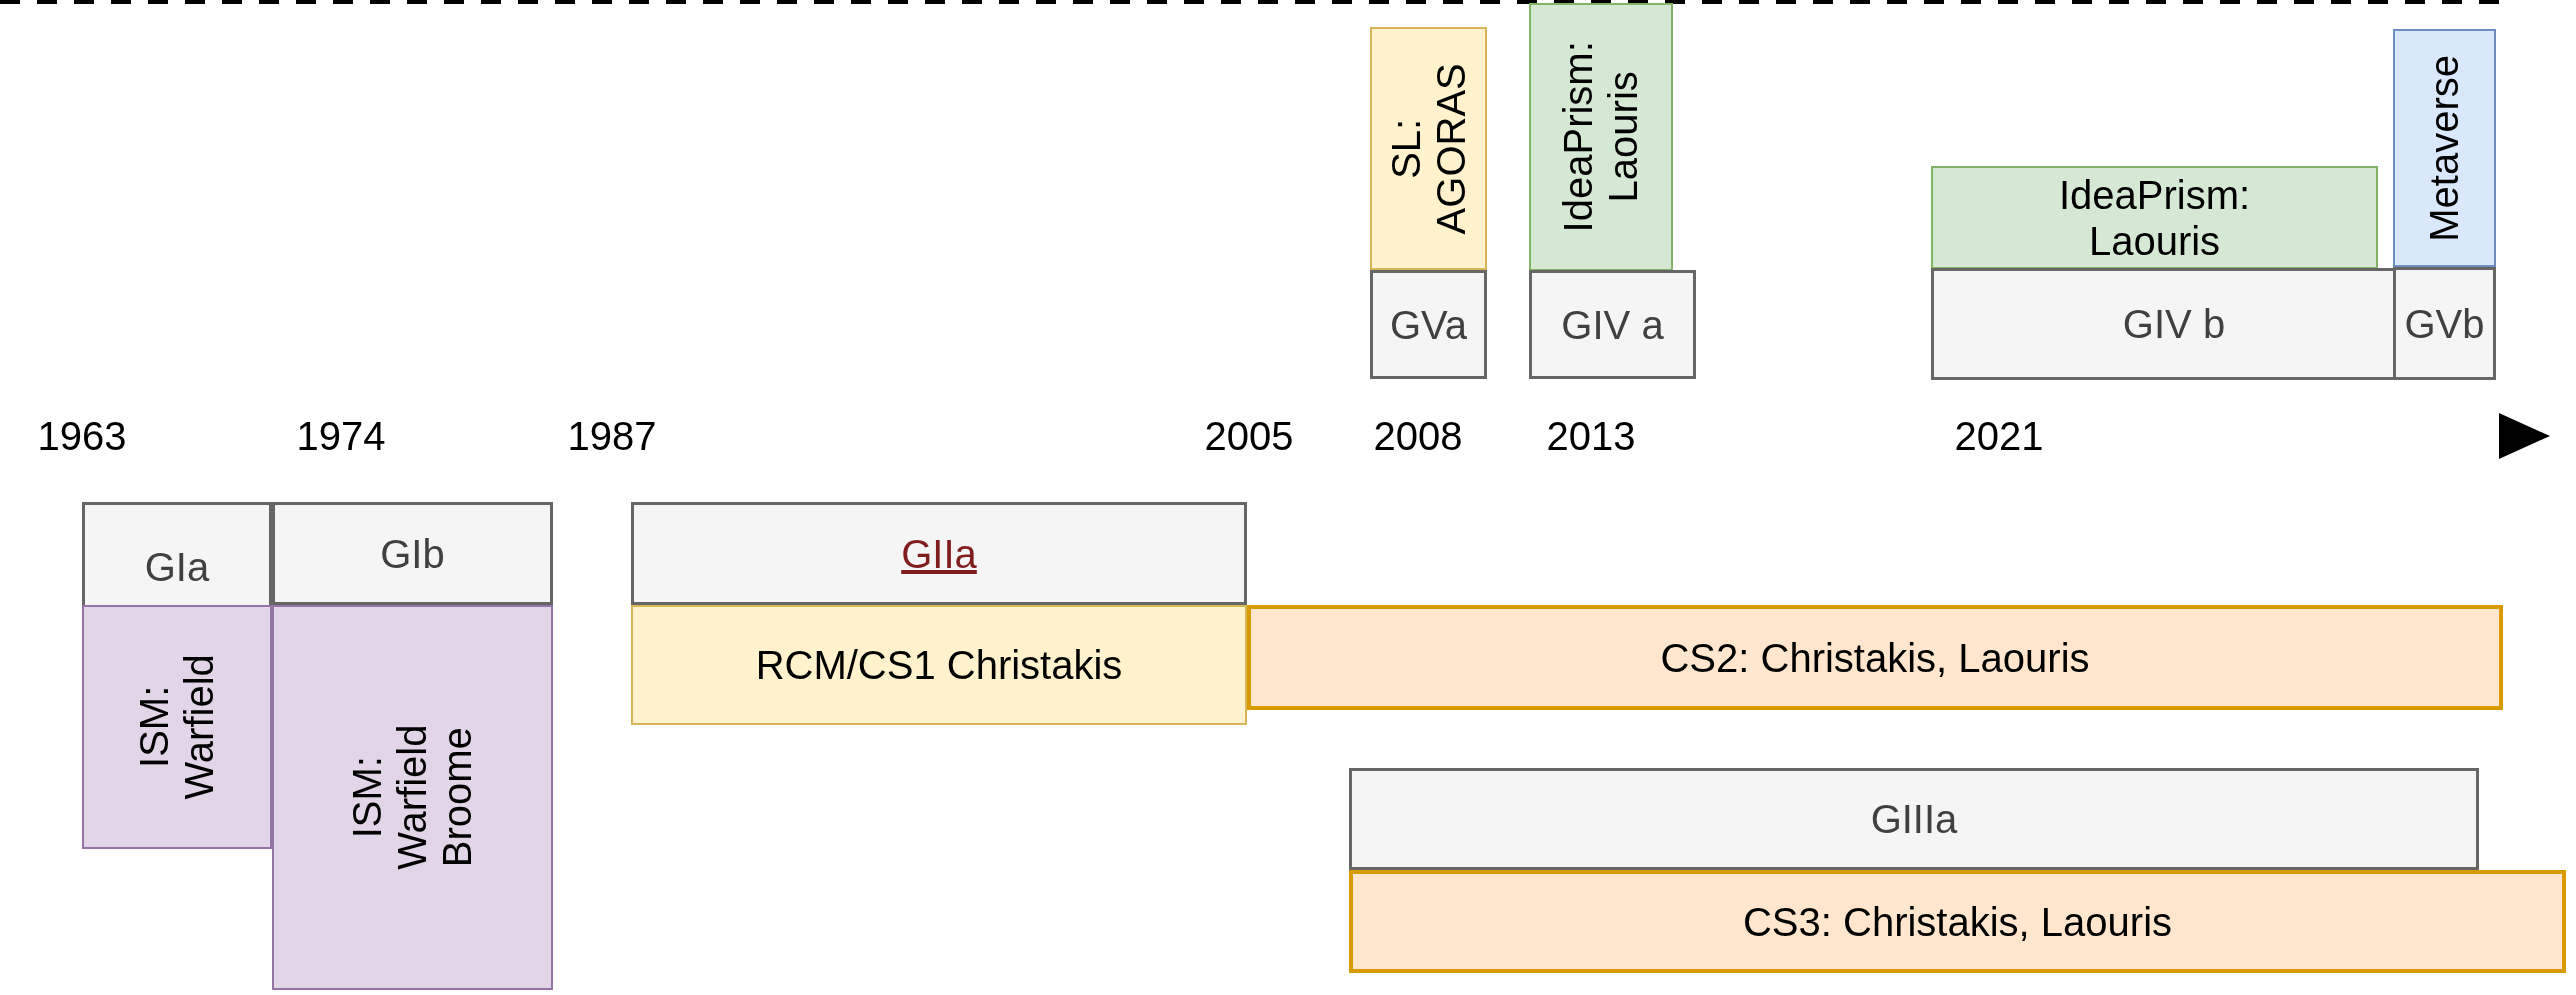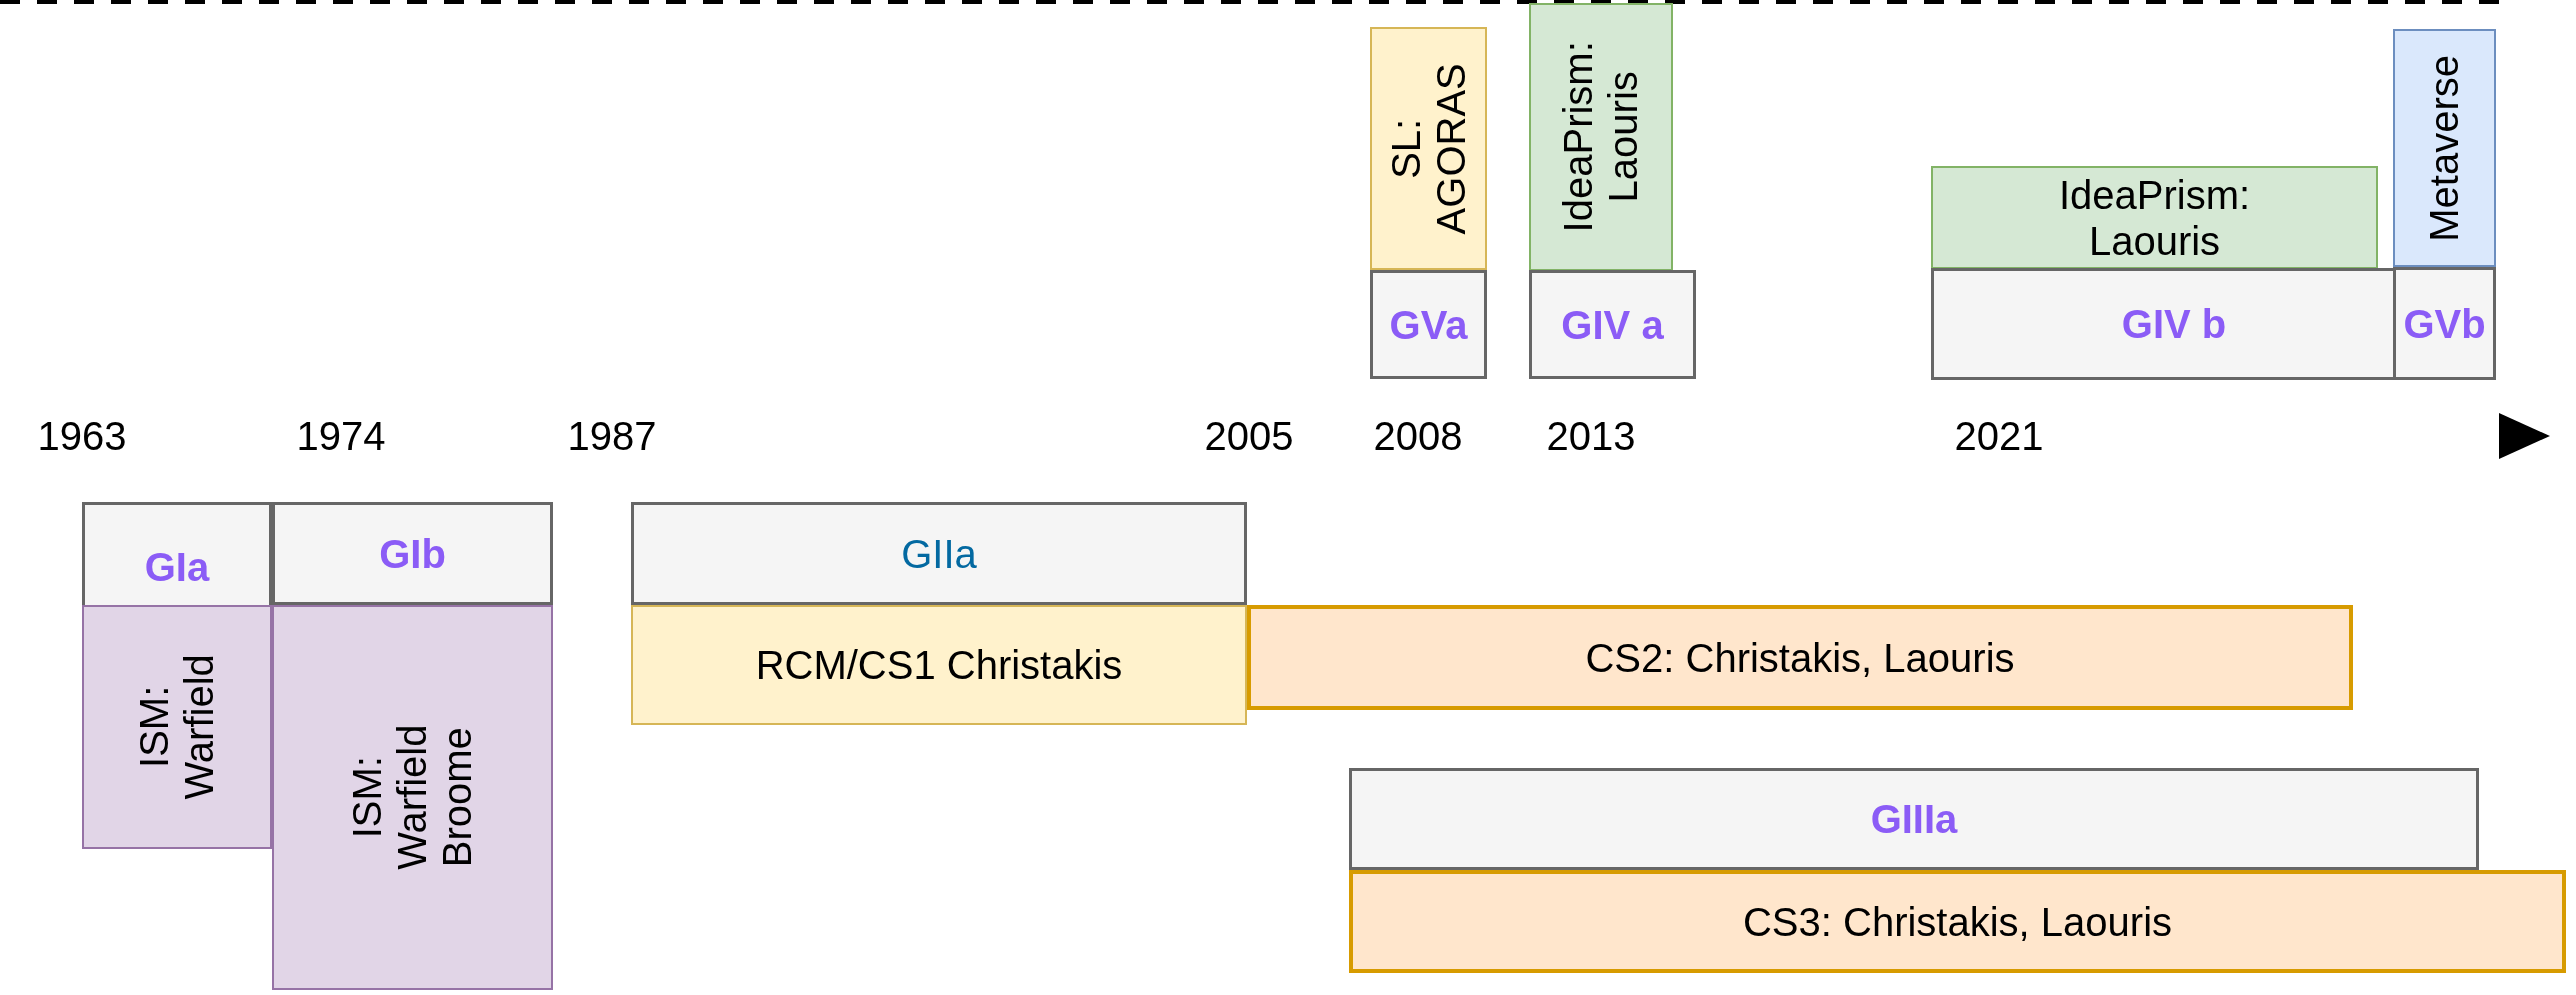--- a/index.html
+++ b/index.html
@@ -18,24 +18,24 @@
     align-items: center;
     justify-content: center;
     text-align: center;
     font-size: 40px;
     line-height: 1.15;
     color: #000000;
   }
   .hdr {
     background: #F5F5F5;
     border: 3.4px solid #666666;
-    color: #8b5cf6;
-    font-weight: 700;
+    color: #404040;
+    font-weight: 400;
   }
-  .hdr.regular { font-weight: 400; color: #0369a1; }
+  .hdr.regular { font-weight: 400; color: #7f1d1d; text-decoration: underline; }
   .yellow { background: #FFF2CC; border: 2.7px solid #D6B656; }
   .orange { background: #FFE6CC; border: 4.1px solid #D79B00; }
   .green  { background: #D5E8D4; border: 2.7px solid #82B366; }
   .blue   { background: #DAE8FC; border: 2.7px solid #6C8EBF; }
   .purple { background: #E1D5E7; border: 2.7px solid #9673A6; }
   .pre { white-space: pre-line; }
   .vtext {
     transform: rotate(-90deg);
     white-space: pre-line;
     line-height: 1.12;
@@ -74,21 +74,21 @@
   .b-meta      { left: 2393px; top: 29px;  width: 103px; height: 238px; }
   .b-gvb       { left: 2393px; top: 267px; width: 103px; height: 113px; }
   
   .h-gia       { left: 82px;  top: 502px; width: 190px;  height: 129px; }
   .h-gib       { left: 272px;  top: 502px; width: 281px;  height: 103px; }
   .b-ism1      { left: 82px;  top: 605px; width: 190px;  height: 244px; }
   .b-ism2      { left: 272px;  top: 605px; width: 281px;  height: 385px; }
   .h-giia      { left: 631px;  top: 502px; width: 616px;  height: 103px; }
   .h-giib      { left: 1247px; top: 502px; width: 1130px; height: 103px; }
   .b-rcm       { left: 631px;  top: 605px; width: 616px;  height: 120px; }
-  .b-cs2       { left: 1247px; top: 605px; width: 1106px; height: 105px; }
+  .b-cs2       { left: 1247px; top: 605px; width: 1256px; height: 105px; }
   .h-giiia     { left: 1349px; top: 768px; width: 1130px; height: 102px; }
   .b-cs3       { left: 1349px; top: 870px; width: 1217px; height: 103px; }
   
   .y-1970 { left: 82px; }
   .y-1974 { left: 341px; }
   .y-1987 { left: 612px; }
   .y-2005 { left: 1249px; }
   .y-2008 { left: 1418px; }
   .y-2013 { left: 1591px; }
   .y-2021 { left: 1999px; }

